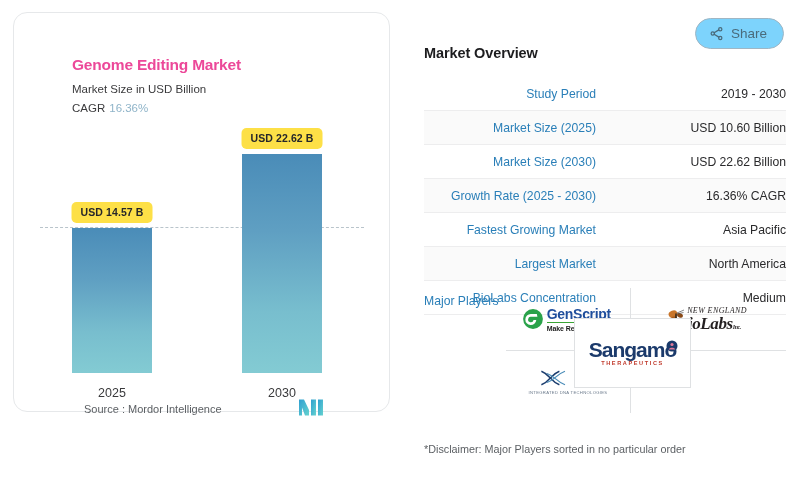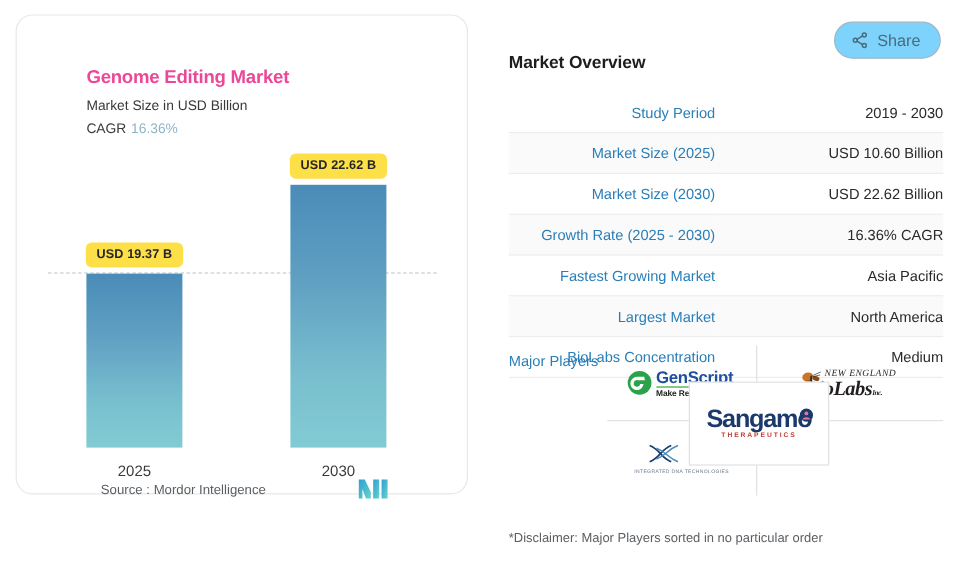--- a/index.html
+++ b/index.html
@@ -219,21 +219,21 @@
     font-size: 10.8px;
     color: #5b5f63;
     white-space: nowrap;
   }
 
   
   .gs-wrap { display:flex; align-items:center; gap:3px; }
   .gs-text { line-height:1; }
   .gs-name { font-size: 14px; font-weight: bold; color:#1f4e9c; letter-spacing:-0.3px; }
   .gs-tag { font-size: 7px; font-weight: bold; color:#1b1b1b; border-top:1px solid #3aa535; padding-top:1.5px; margin-top:1.5px; letter-spacing:-0.1px;}
-  .neb-wrap { text-align:left; line-height:1; }
+  .neb-wrap { text-align:center; line-height:1; }
   .neb-top { font-size: 8px; color:#231f20; font-family:"Liberation Serif", serif; font-style:italic; letter-spacing:0.4px; margin-left:16px;}
   .neb-main { font-size: 17px; color:#231f20; font-family:"Liberation Serif", serif; font-style:italic; font-weight:bold; letter-spacing:-0.4px;}
   .neb-inc { font-size:6px; font-style:italic; }
   .idt-wrap { text-align:center; line-height:1; }
   .idt-name { font-size: 15px; font-weight:bold; color:#1b3d6e; letter-spacing:-0.5px; }
   .idt-tag { font-size: 4.2px; color:#6b7a8c; letter-spacing:0.3px; margin-top:2px; }
   .sg-wrap { text-align:center; line-height:1; }
   .sg-name { font-size: 21px; font-weight:bold; color:#1b3a6b; letter-spacing:-1px; }
   .sg-tag { font-size: 5.6px; font-weight:bold; color:#c0392b; letter-spacing:1.6px; margin-top:1px; }
   .tf-wrap { text-align:center; line-height:1; }
@@ -252,21 +252,21 @@
     <div class="cagr-row">
       <span>CAGR</span><span class="cagr-value">16.36%</span>
     </div>
 
     <div class="plot">
 
       <div class="gridline" style="bottom:145px;"></div>
 
       <div class="bar-wrap" style="left:40px; width:80px; height:145px;">
         <div class="bar" style="height:145px;"></div>
-        <div class="bar-label" style="bottom:150px;">USD 19.37 B</div>
+        <div class="bar-label" style="bottom:150px;">USD 14.57 B</div>
         <div class="x-label" style="bottom:-27px;">2025</div>
       </div>
 
       <div class="bar-wrap" style="left:210px; width:80px; height:219px;">
         <div class="bar" style="height:219px;"></div>
         <div class="bar-label" style="bottom:224px;">USD 22.62 B</div>
         <div class="x-label" style="bottom:-27px;">2030</div>
       </div>
     </div>
 

